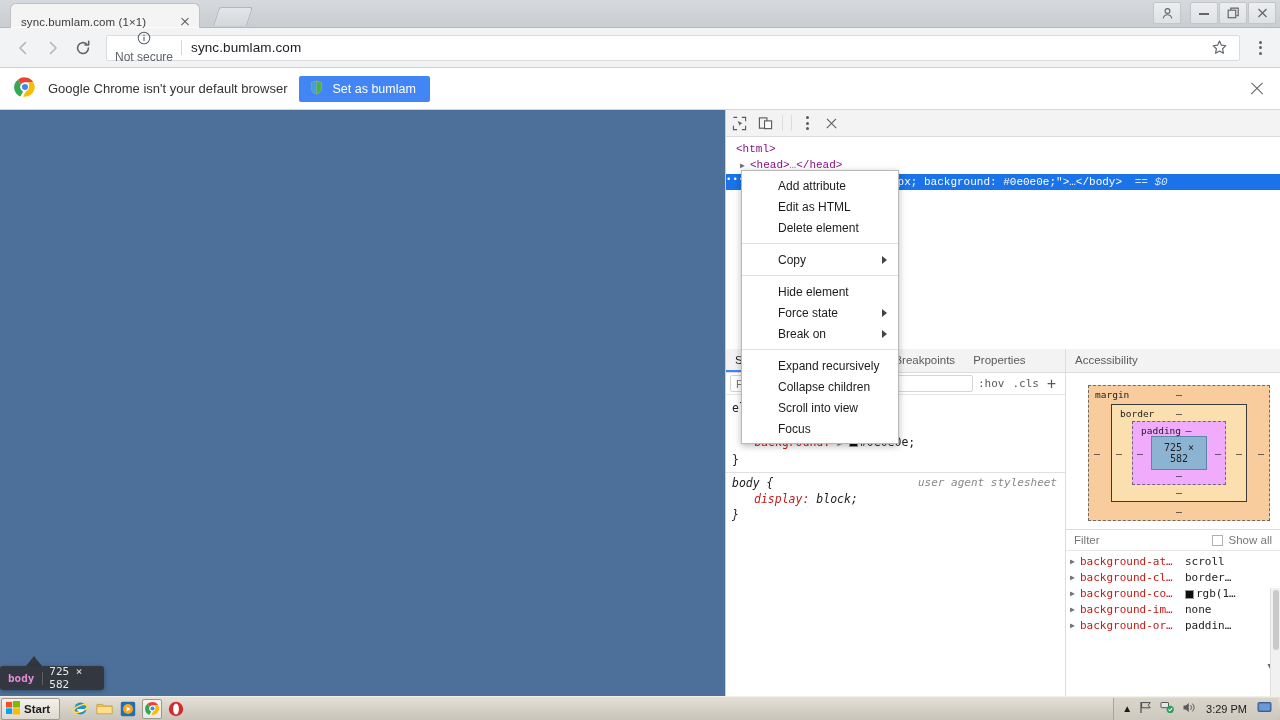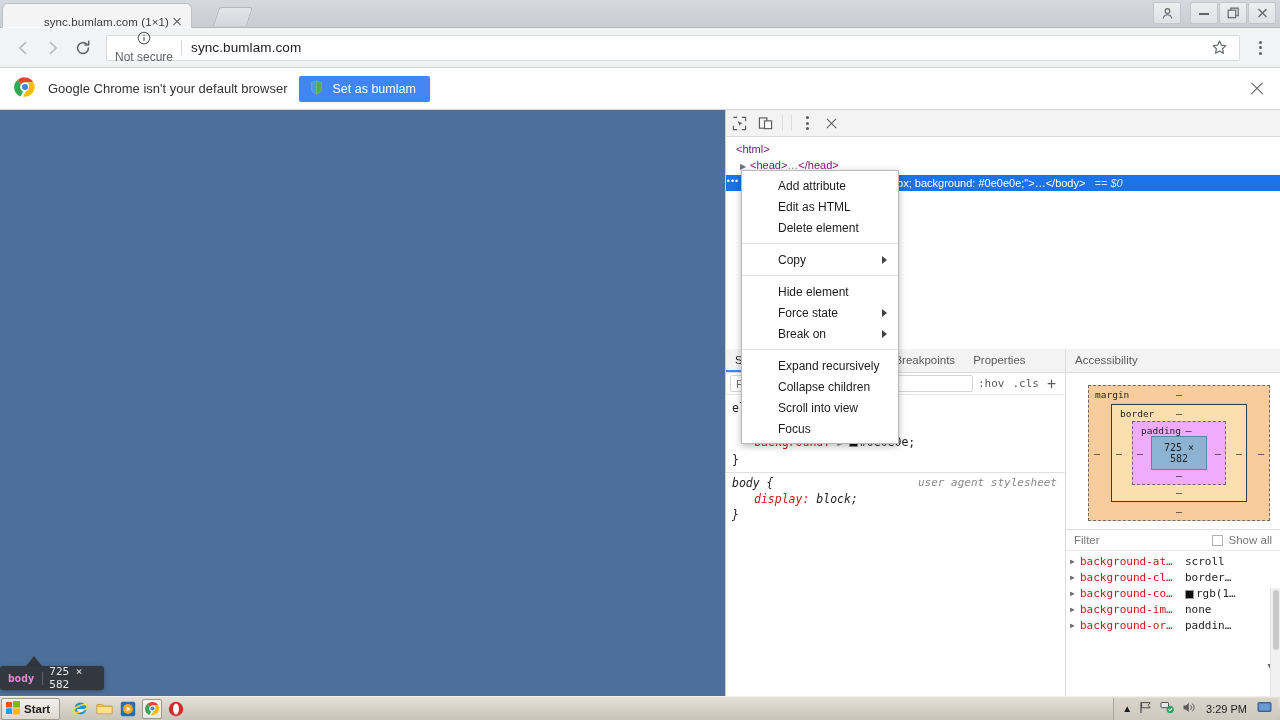--- a/index.html
+++ b/index.html
@@ -20,28 +20,27 @@
     background:#dee1e6;
   }
 
   
   .tabstrip {
     position:relative; height:28px;
     background:linear-gradient(#d6d9dd,#c9ccd1);
     border-bottom:1px solid #b4b7bb;
   }
   .tab {
-    position:absolute; left:2px; top:3px; width:190px; height:25px;
+    position:absolute; left:10px; top:3px; width:190px; height:25px;
     background:#f4f4f4;
     border:1px solid #bfc1c4; border-bottom:none;
     border-radius:6px 6px 0 0;
     display:flex; align-items:center;
     padding:11px 6px 0 10px;
     box-shadow:0 -1px 0 rgba(255,255,255,.8) inset;
-    text-align:right;
   }
   .tab-title {
     flex:1; font-size:11.5px; color:#3c3c3c;
     white-space:nowrap; overflow:hidden; text-overflow:ellipsis;
     letter-spacing:.1px;
   }
   .tab-close {
     width:16px; height:16px; flex:0 0 16px;
     position:relative; cursor:pointer;
   }
@@ -188,21 +187,21 @@
     width:26px; display:flex; align-items:center; justify-content:center;
     cursor:pointer; position:relative;
   }
   .dt-close::before,.dt-close::after{
     content:"";position:absolute;left:7px;top:13px;width:13px;height:1.3px;background:#5a5a5a;
   }
   .dt-close::before{transform:rotate(45deg);} .dt-close::after{transform:rotate(-45deg);}
 
   
   .dom-tree {
-    font-family:Liberation Sans, sans-serif;
+    font-family:Liberation Mono, monospace;
     font-size:11px; line-height:16px;
     padding:4px 0 0 0; color:#222;
     height:212px; position:relative; overflow:hidden;
   }
   .dom-line { padding-left:10px; white-space:nowrap; position:relative; }
   .tagname { color:#881280; }
   .punct { color:#888; }
   .arrow {
     display:inline-block; width:10px; color:#727272; font-size:8px;
   }

